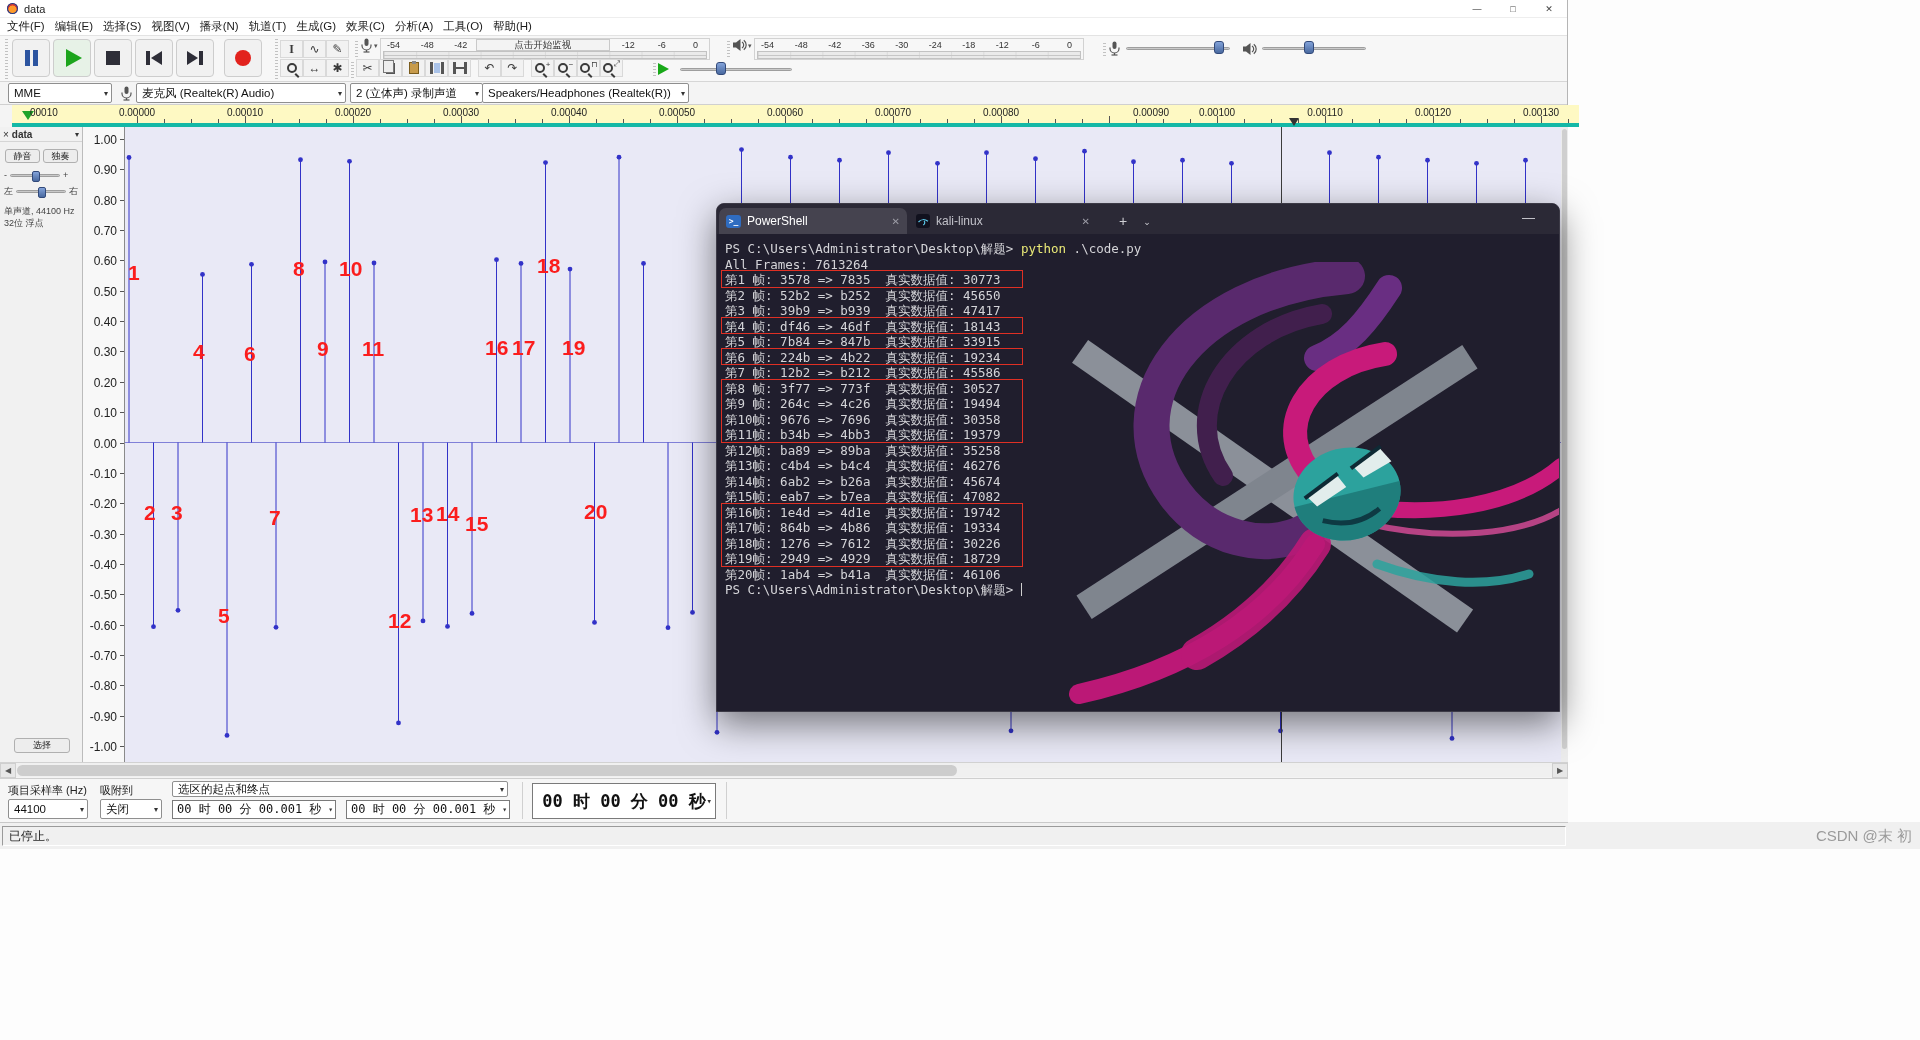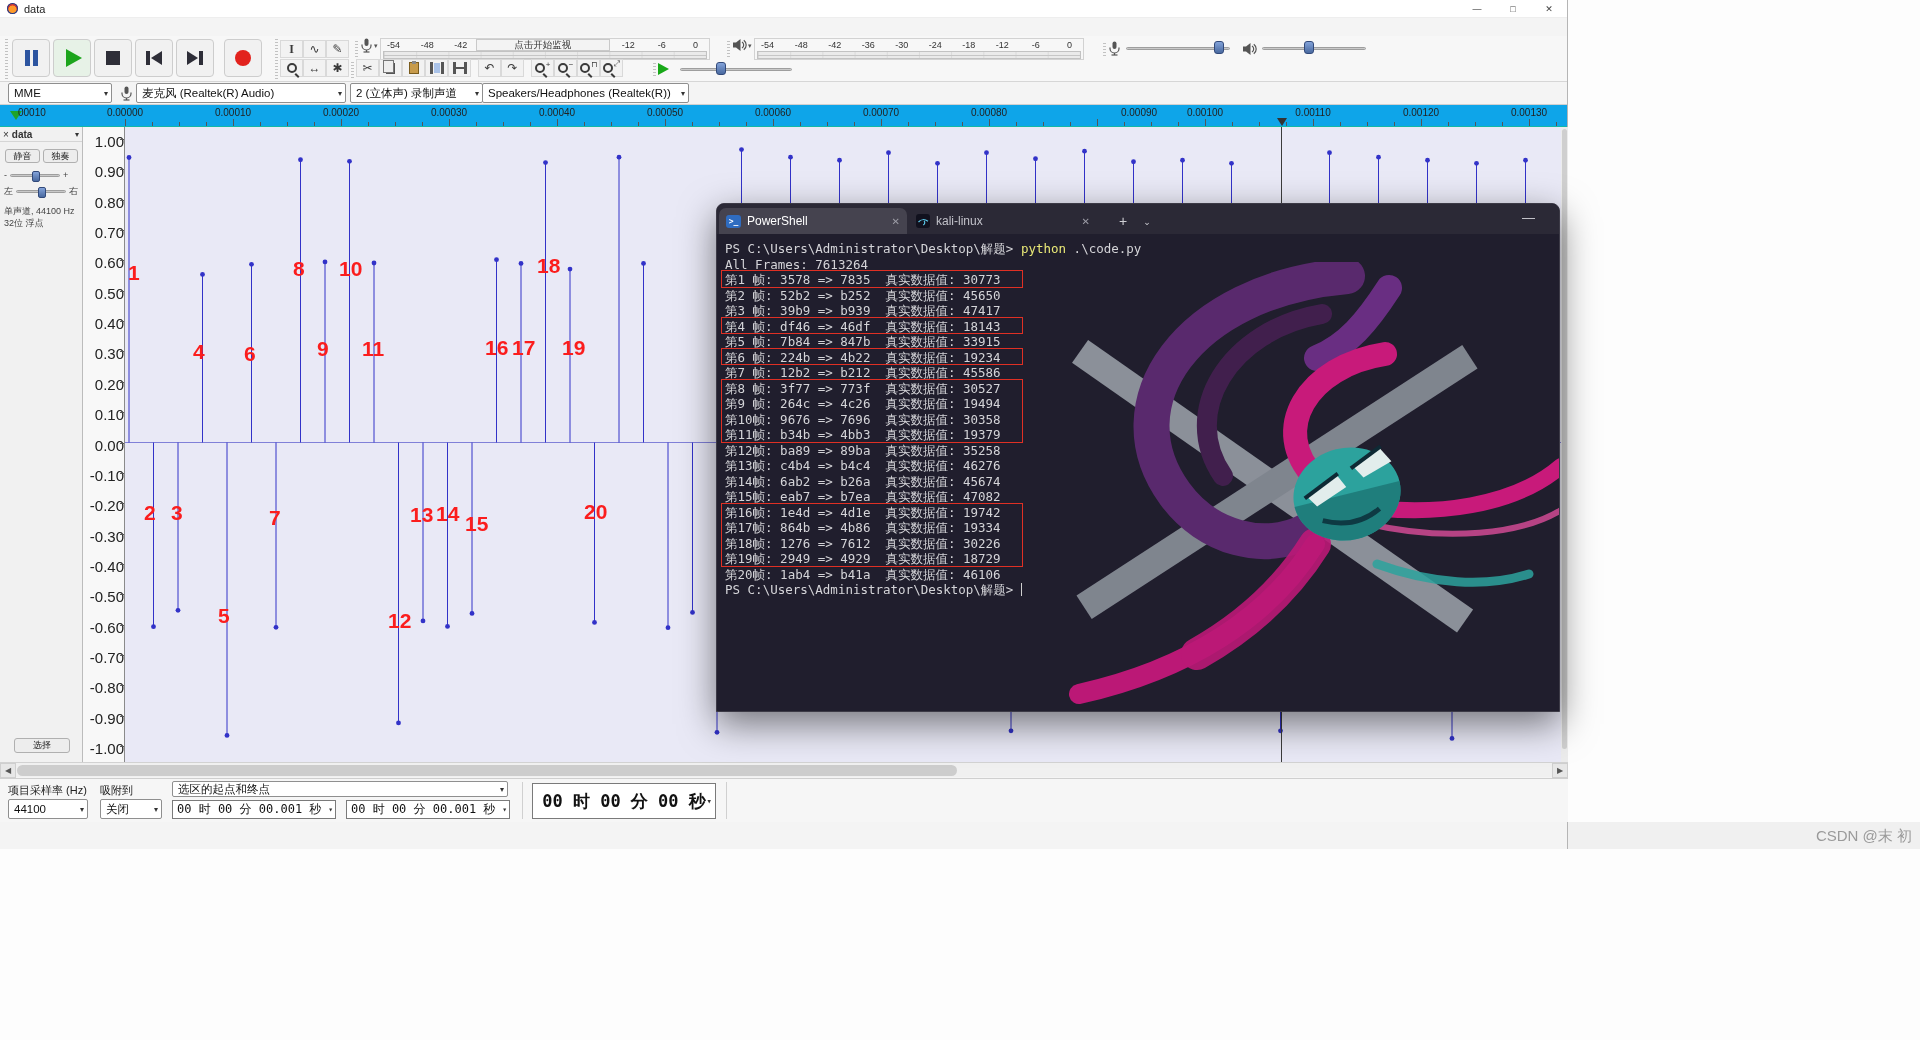--- a/index.html
+++ b/index.html
@@ -51,39 +51,39 @@
 .rec-hint{position:absolute;left:29%;top:0;width:41%;height:12px;background:#f3f3f3;border:1px solid #c9c9c9;display:flex;align-items:center;justify-content:center;font-size:9.5px;color:#333;z-index:2}
 .h-slider{position:relative;height:16px}
 .h-slider .groove{position:absolute;left:0;right:0;top:7px;height:3px;background:#c9c9c9;border:1px solid #9e9e9e;border-radius:2px}
 .sl-thumb{position:absolute;top:1px;width:10px;height:13px;background:linear-gradient(#83a3da,#49699f);border:1px solid #31497a;border-radius:3px}
 .i-play-sm{width:0;height:0;border-left:11px solid #18a818;border-top:6px solid transparent;border-bottom:6px solid transparent}
 
 #devicebar{position:absolute;left:0;top:82px;width:100%;height:23px;background:#f4f4f4;border-bottom:1px solid #d0d0d0}
 .combo{position:absolute;top:1px;height:20px;background:#fff;border:1px solid #8f8f8f;border-radius:2px;display:flex;align-items:center;font-size:11.5px;color:#111;padding:0 16px 0 5px;white-space:nowrap;overflow:hidden}
 .combo .combo-arrow{position:absolute;right:3px;font-size:8px;color:#333}
 
-#ruler{position:absolute;left:0;top:105px;width:100%;height:22px;background:#0ea5e9;border-bottom:1px solid #14b8a6}
+#ruler{position:absolute;left:12px;top:105px;width:100%;height:22px;background:#fef9c3;border-bottom:4px solid #14b8a6}
 .ruler-label{position:absolute;top:2px;transform:translateX(-50%);font-size:10px;color:#222;white-space:nowrap}
 .ruler-partial{position:absolute;left:18px;top:2px;font-size:10px;color:#222}
 .rtick{position:absolute;bottom:0;width:1px;background:#555}
 .green-pin{position:absolute;left:10px;top:6px;width:0;height:0;border-left:6px solid transparent;border-right:6px solid transparent;border-top:9px solid #1fa32a}
 .playhead{position:absolute;left:1277px;top:13px;width:0;height:0;border-left:5px solid transparent;border-right:5px solid transparent;border-top:8px solid #333}
 
 #trackarea{position:absolute;left:0;top:127px;width:1568px;height:650px;background:#efefef}
 #trackpanel{position:absolute;left:0;top:0;width:83px;height:635px;background:#f1f1f1;border-right:1px solid #bcbcbc;font-size:9px;color:#333}
 .tp-head{display:flex;align-items:center;height:15px;border-bottom:1px solid #d5d5d5;padding:0 3px;font-size:10px}
 .tp-name{font-weight:bold;margin-left:3px}
 .tp-menu{margin-left:auto;font-size:8px}
 .mini-btn{position:absolute;font-size:9px;display:flex;align-items:center;justify-content:center;background:#ededed;border:1px solid #b0b0b0;border-radius:3px;color:#222}
 .tp-slider{position:absolute;height:12px;display:flex;align-items:center;font-size:9px;color:#444}
 .tp-groove{position:relative;width:50px;height:3px;background:#c9c9c9;border:1px solid #9e9e9e;border-radius:2px;margin:0 3px}
 .tp-thumb{position:absolute;top:-4px;width:8px;height:11px;background:linear-gradient(#83a3da,#49699f);border:1px solid #31497a;border-radius:2px}
 .tp-info{position:absolute;left:4px;color:#444;font-size:9px;white-space:nowrap}
 #ampruler{position:absolute;left:83px;top:0;width:42px;height:635px;background:#f8f8f8;border-right:1px solid #8a8a8a}
-.amp-label{position:absolute;right:0;font-size:15px;color:#222}
+.amp-label{position:absolute;right:7px;font-size:12px;color:#222}
 .amp-tick{position:absolute;right:0;width:4px;height:1px;background:#555}
 #waveform{position:absolute;left:125px;top:0;width:1436px;height:635px;background:#e9e9f6;overflow:hidden}
 #cursorline{position:absolute;left:1281px;top:0;width:1px;height:635px;background:#3c3c3c;z-index:2}
 #vscroll{position:absolute;left:1561px;top:0;width:7px;height:635px;background:#ececec}
 #vscroll .thumb{position:absolute;left:1px;top:2px;width:5px;height:620px;background:#cfcfcf;border-radius:3px}
 #hscroll{position:absolute;left:0;top:635px;width:1568px;height:15px;background:#f0f0f0;border-top:1px solid #d2d2d2;font-size:8px;color:#555}
 .hs-arrow{position:absolute;top:0;width:16px;height:15px;display:flex;align-items:center;justify-content:center;background:#e7e7e7;border:1px solid #cfcfcf}
 #hscroll .thumb{position:absolute;left:17px;top:2px;width:940px;height:11px;background:#cdcdcd;border-radius:6px}
 
 #seltoolbar{position:absolute;left:0;top:778px;width:1568px;height:44px;background:#f6f6f6;border-top:1px solid #cfcfcf;font-size:11px;color:#222}
@@ -129,20 +129,33 @@
     <div id="titlebar">
       <span class="app-ico"></span>
       <span>data</span>
       <div class="win-btns">
         <span class="win-btn">—</span>
         <span class="win-btn">□</span>
         <span class="win-btn">✕</span>
       </div>
     </div>
 
+    <div id="menubar">
+        <div class="menu-item">文件(F)</div>
+        <div class="menu-item">编辑(E)</div>
+        <div class="menu-item">选择(S)</div>
+        <div class="menu-item">视图(V)</div>
+        <div class="menu-item">播录(N)</div>
+        <div class="menu-item">轨道(T)</div>
+        <div class="menu-item">生成(G)</div>
+        <div class="menu-item">效果(C)</div>
+        <div class="menu-item">分析(A)</div>
+        <div class="menu-item">工具(O)</div>
+        <div class="menu-item">帮助(H)</div>
+      </div>
 
     <div id="toolbars">
 
       <div class="tb-group" style="left:10px;top:0;width:260px;height:46px">
         <div class="t-btn" style="left:2px">
             <span class="i-pause"></span>
           </div>
         <div class="t-btn btn-play" style="left:43px">
             <span class="i-play"></span>
           </div>
@@ -636,20 +649,25 @@
           <span class="combo-arrow">▾</span>
         </div>
       <div class="vsep" style="left:522px"></div>
       <div class="big-time">
           <span>00 时 00 分 00 秒</span>
           <span class="combo-arrow">▾</span>
         </div>
       <div class="vsep" style="left:726px"></div>
     </div>
 
+    <div id="statusbar">
+      <div class="status-cell">
+          <span>已停止。</span>
+        </div>
+    </div>
   </div>
 
   <div id="statusstrip"></div>
 
   <div id="wf-annotations">
       <div class="wf-num" style="left: 128px; top: 261px;">1</div>
       <div class="wf-num" style="left: 144px; top: 501px;">2</div>
       <div class="wf-num" style="left: 171px; top: 501px;">3</div>
       <div class="wf-num" style="left: 193px; top: 340px;">4</div>
       <div class="wf-num" style="left: 218px; top: 604px;">5</div>

